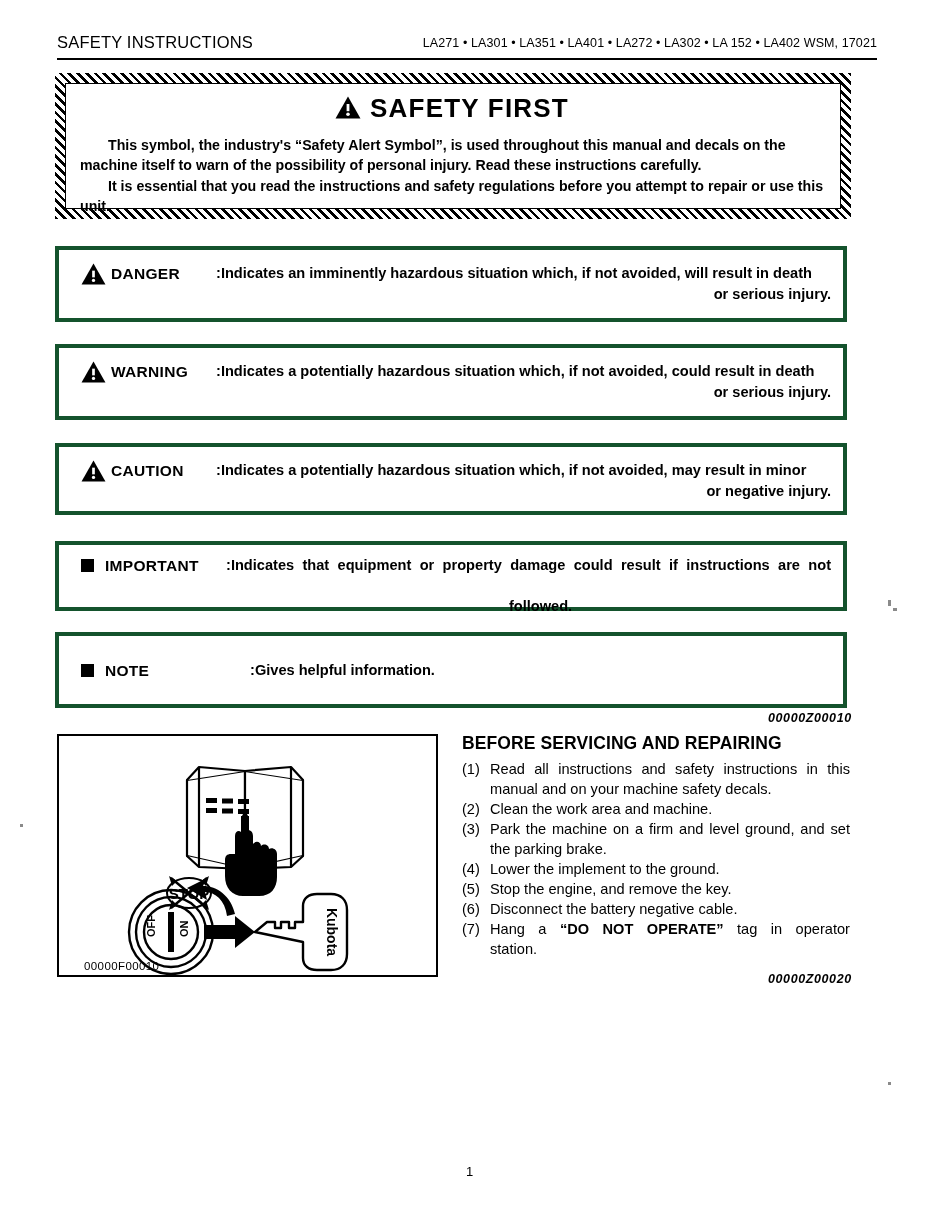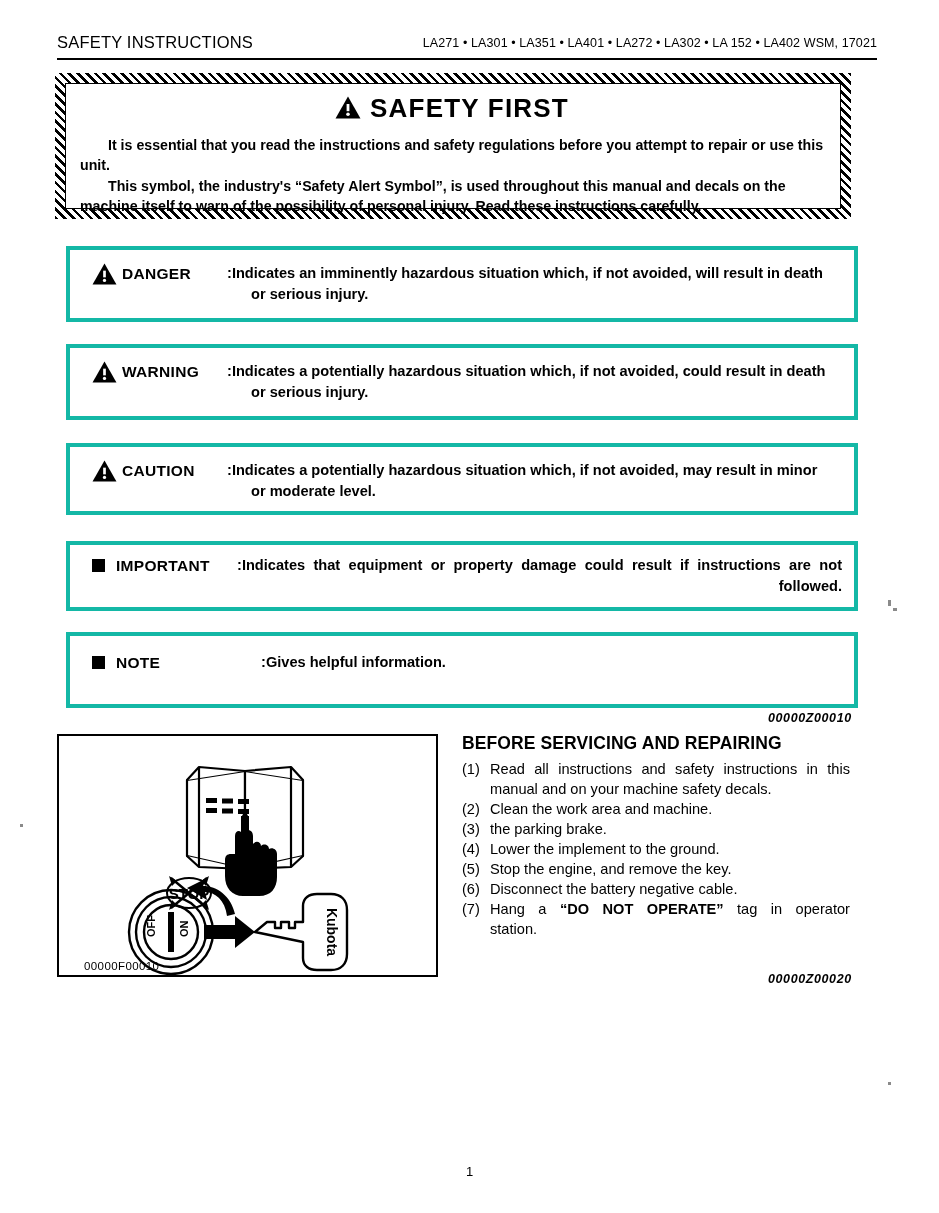--- a/index.html
+++ b/index.html
@@ -93,24 +93,24 @@
     line-height: 1.42;
     text-align: left;
     margin: 0 0 0 0;
     text-indent: 28px;
   }
   .sf-para + .sf-para { margin-top: 1px; }
 
   
   .alert-box {
     position: absolute;
-    left: 66px;
+    left: 55px;
     width: 792px;
     box-sizing: border-box;
-    border: 4px solid #14b8a6;
+    border: 4px solid #14532d;
     background: #fff;
   }
   .alert-row {
     display: flex;
     align-items: flex-start;
     padding: 13px 12px 13px 22px;
   }
   .alert-mark {
     flex: 0 0 auto;
     width: 30px;
@@ -136,28 +136,30 @@
   .alert-text {
     flex: 1 1 auto;
     font-size: 14.6px;
     font-weight: bold;
     line-height: 1.45;
     padding-left: 1px;
   }
   .alert-text .l2 {
     display: block;
     padding-left: 24px;
+    text-align: right;
   }
   .alert-text.justify .l1 {
     display: block;
     text-align: justify;
     text-align-last: justify;
   }
   .alert-text.justify .l2 {
-    text-align: right;
+    text-align: center;
+    margin-top: 20px;
   }
 
   .sq-mark {
     display: inline-block;
     width: 13px;
     height: 13px;
     background: #000;
   }
 
   
@@ -256,22 +258,22 @@
   <div class="safety-first-inner">
     <div class="sf-title">
       <span class="tri">
         <svg width="26" height="23" viewBox="0 0 26 23" aria-hidden="true">
           <path d="M13 0.5 L25.5 22.5 L0.5 22.5 Z" fill="#000"></path>
           <rect x="11.6" y="8" width="2.8" height="7.2" fill="#fff"></rect>
           <circle cx="13" cy="18.3" r="1.8" fill="#fff"></circle>
         </svg>
       </span><span>SAFETY  FIRST</span>
     </div>
+    <p class="sf-para">This symbol, the industry's “Safety Alert Symbol”, is used throughout this manual and decals on the machine itself to warn of the possibility of personal injury.  Read these instructions carefully.</p>
     <p class="sf-para">It is essential that you read the instructions and safety regulations before you attempt to repair or use this unit.</p>
-    <p class="sf-para">This symbol, the industry's “Safety Alert Symbol”, is used throughout this manual and decals on the machine itself to warn of the possibility of personal injury.  Read these instructions carefully.</p>
   </div>
 </div>
 
 <div class="alert-box" style="top:246px;height:76px;">
   <div class="alert-row">
     <div class="alert-mark">
       <svg width="25" height="22" viewBox="0 0 26 23" aria-hidden="true">
         <path d="M13 0.5 L25.5 22.5 L0.5 22.5 Z" fill="#000"></path>
         <rect x="11.6" y="8" width="2.8" height="7" fill="#fff"></rect>
         <circle cx="13" cy="18.2" r="1.7" fill="#fff"></circle>
@@ -307,40 +309,40 @@
     <div class="alert-mark">
       <svg width="25" height="22" viewBox="0 0 26 23" aria-hidden="true">
         <path d="M13 0.5 L25.5 22.5 L0.5 22.5 Z" fill="#000"></path>
         <rect x="11.6" y="8" width="2.8" height="7" fill="#fff"></rect>
         <circle cx="13" cy="18.2" r="1.7" fill="#fff"></circle>
       </svg>
     </div>
     <div class="alert-label w-caution">CAUTION</div>
     <div class="alert-text">
       <span>:</span><span>Indicates a potentially hazardous situation which, if not avoided, may result in minor</span>
-      <span class="l2">or moderate level.</span>
+      <span class="l2">or negative injury.</span>
     </div>
   </div>
 </div>
 
 <div class="alert-box" style="top:541px;height:70px;">
   <div class="alert-row" style="padding-top:10px;">
     <div class="alert-mark" style="width:24px;">
       <span class="sq-mark"></span>
     </div>
     <div class="alert-label w-important">IMPORTANT</div>
     <div class="alert-text justify">
       <span class="l1"><span>:</span><span>Indicates that equipment or property damage could result if instructions are not</span></span>
       <span class="l2">followed.</span>
     </div>
   </div>
 </div>
 
 <div class="alert-box" style="top:632px;height:76px;">
-  <div class="alert-row" style="padding-top:16px;">
+  <div class="alert-row" style="padding-top:24px;">
     <div class="alert-mark" style="width:24px;">
       <span class="sq-mark"></span>
     </div>
     <div class="alert-label w-note">NOTE</div>
     <div class="alert-text">
       <span>:</span><span>Gives helpful information.</span>
     </div>
   </div>
 </div>
 
@@ -459,20 +461,21 @@
   <div class="rc-item">
     <div class="rc-num">(2)</div>
     <div class="rc-body">
       <span>Clean the work area and machine.</span>
     </div>
   </div>
 
   <div class="rc-item">
     <div class="rc-num">(3)</div>
     <div class="rc-body">
+      <span class="jline">Park the machine on a firm and level ground, and set</span>
       <span>the parking brake.</span>
     </div>
   </div>
 
   <div class="rc-item">
     <div class="rc-num">(4)</div>
     <div class="rc-body">
       <span>Lower the implement to the ground.</span>
     </div>
   </div>

